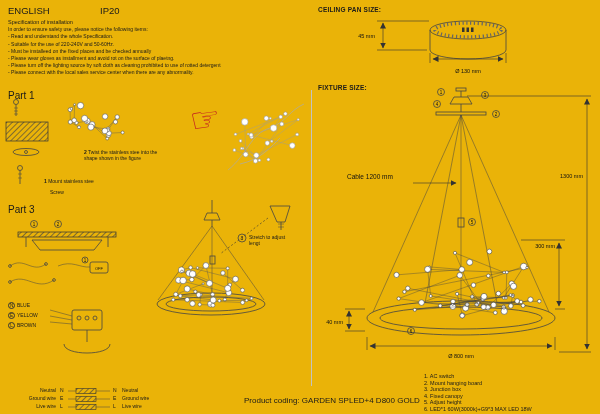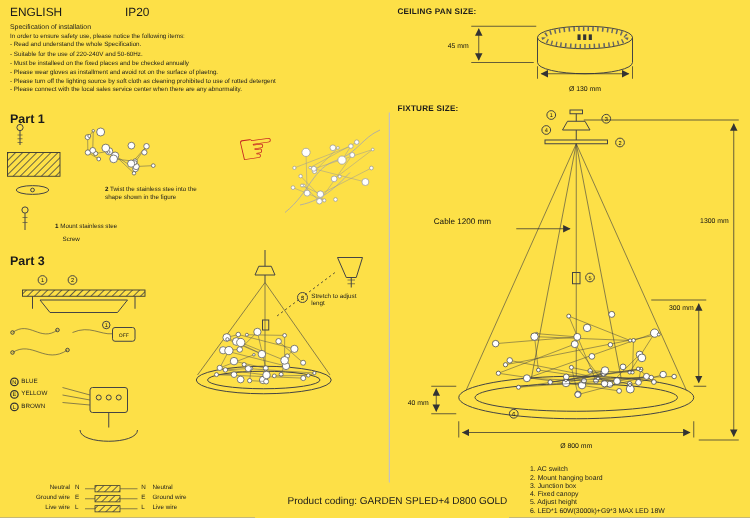--- a/index.html
+++ b/index.html
@@ -1,25 +1,25 @@
 <!DOCTYPE html>
 <html><head>
 <meta charset="utf-8">
 <style>
   *{margin:0;padding:0;box-sizing:border-box}
   html,body{background:#9a9a9a}
-  .page{position:relative;width:600px;height:414px;background:#fde047;overflow:hidden;
+  .page{position:relative;width:600px;height:414px;background:#eab308;overflow:hidden;
         font-family:"Liberation Sans",sans-serif;color:#1a1a1a}
   .abs{position:absolute;z-index:3}
   .page>svg{position:absolute;z-index:2;overflow:visible}
   .t5{font-size:5px;line-height:7.2px}
   .t5w{font-size:5px;line-height:6.3px}
   .t55{font-size:5.5px;line-height:7.2px}
   .t65b{font-size:6.5px;font-weight:600;letter-spacing:.2px}
-  .part-title{font-size:10px;font-weight:bold}
+  .part-title{font-size:10px;font-weight:normal}
   .hand{font-size:34px;color:#c42222;transform:rotate(-8deg);line-height:34px;z-index:4}
   .vline{width:1px;background:#c2c2c2;z-index:1}
   .ln{stroke:#444;fill:none;stroke-width:0.8}
   .thin{stroke-width:0.5}
   .dim{stroke:#333;stroke-width:0.6;fill:none}
   text{font-family:"Liberation Sans",sans-serif;fill:#111}
   .dimtxt{font-size:5.5px}
   .legend-row{display:flex;align-items:center;gap:2px}
   .circ{display:inline-block;width:7px;height:7px;border:1px solid #333;border-radius:50%;
         font-size:4.5px;line-height:6px;text-align:center}
@@ -506,18 +506,18 @@
       <line class="thin ln" x1="28" y1="21" x2="42" y2="21"></line>
   </svg>
 
   <div class="abs t5" style="left:113px;top:387px">N</div>
   <div class="abs t5" style="left:113px;top:395px">E</div>
   <div class="abs t5" style="left:113px;top:403px">L</div>
   <div class="abs t5" style="left:122px;top:387px">Neutral</div>
   <div class="abs t5" style="left:122px;top:395px">Ground wire</div>
   <div class="abs t5" style="left:122px;top:403px">Live wire</div>
 
-  <div class="abs product" style="left:230px;top:396px">
+  <div class="abs product" style="left:244px;top:396px">
     <span>Product coding:</span>
     <span>GARDEN SPLED+4 D800 GOLD</span>
   </div>
 
 </div>
 
 </body></html>

